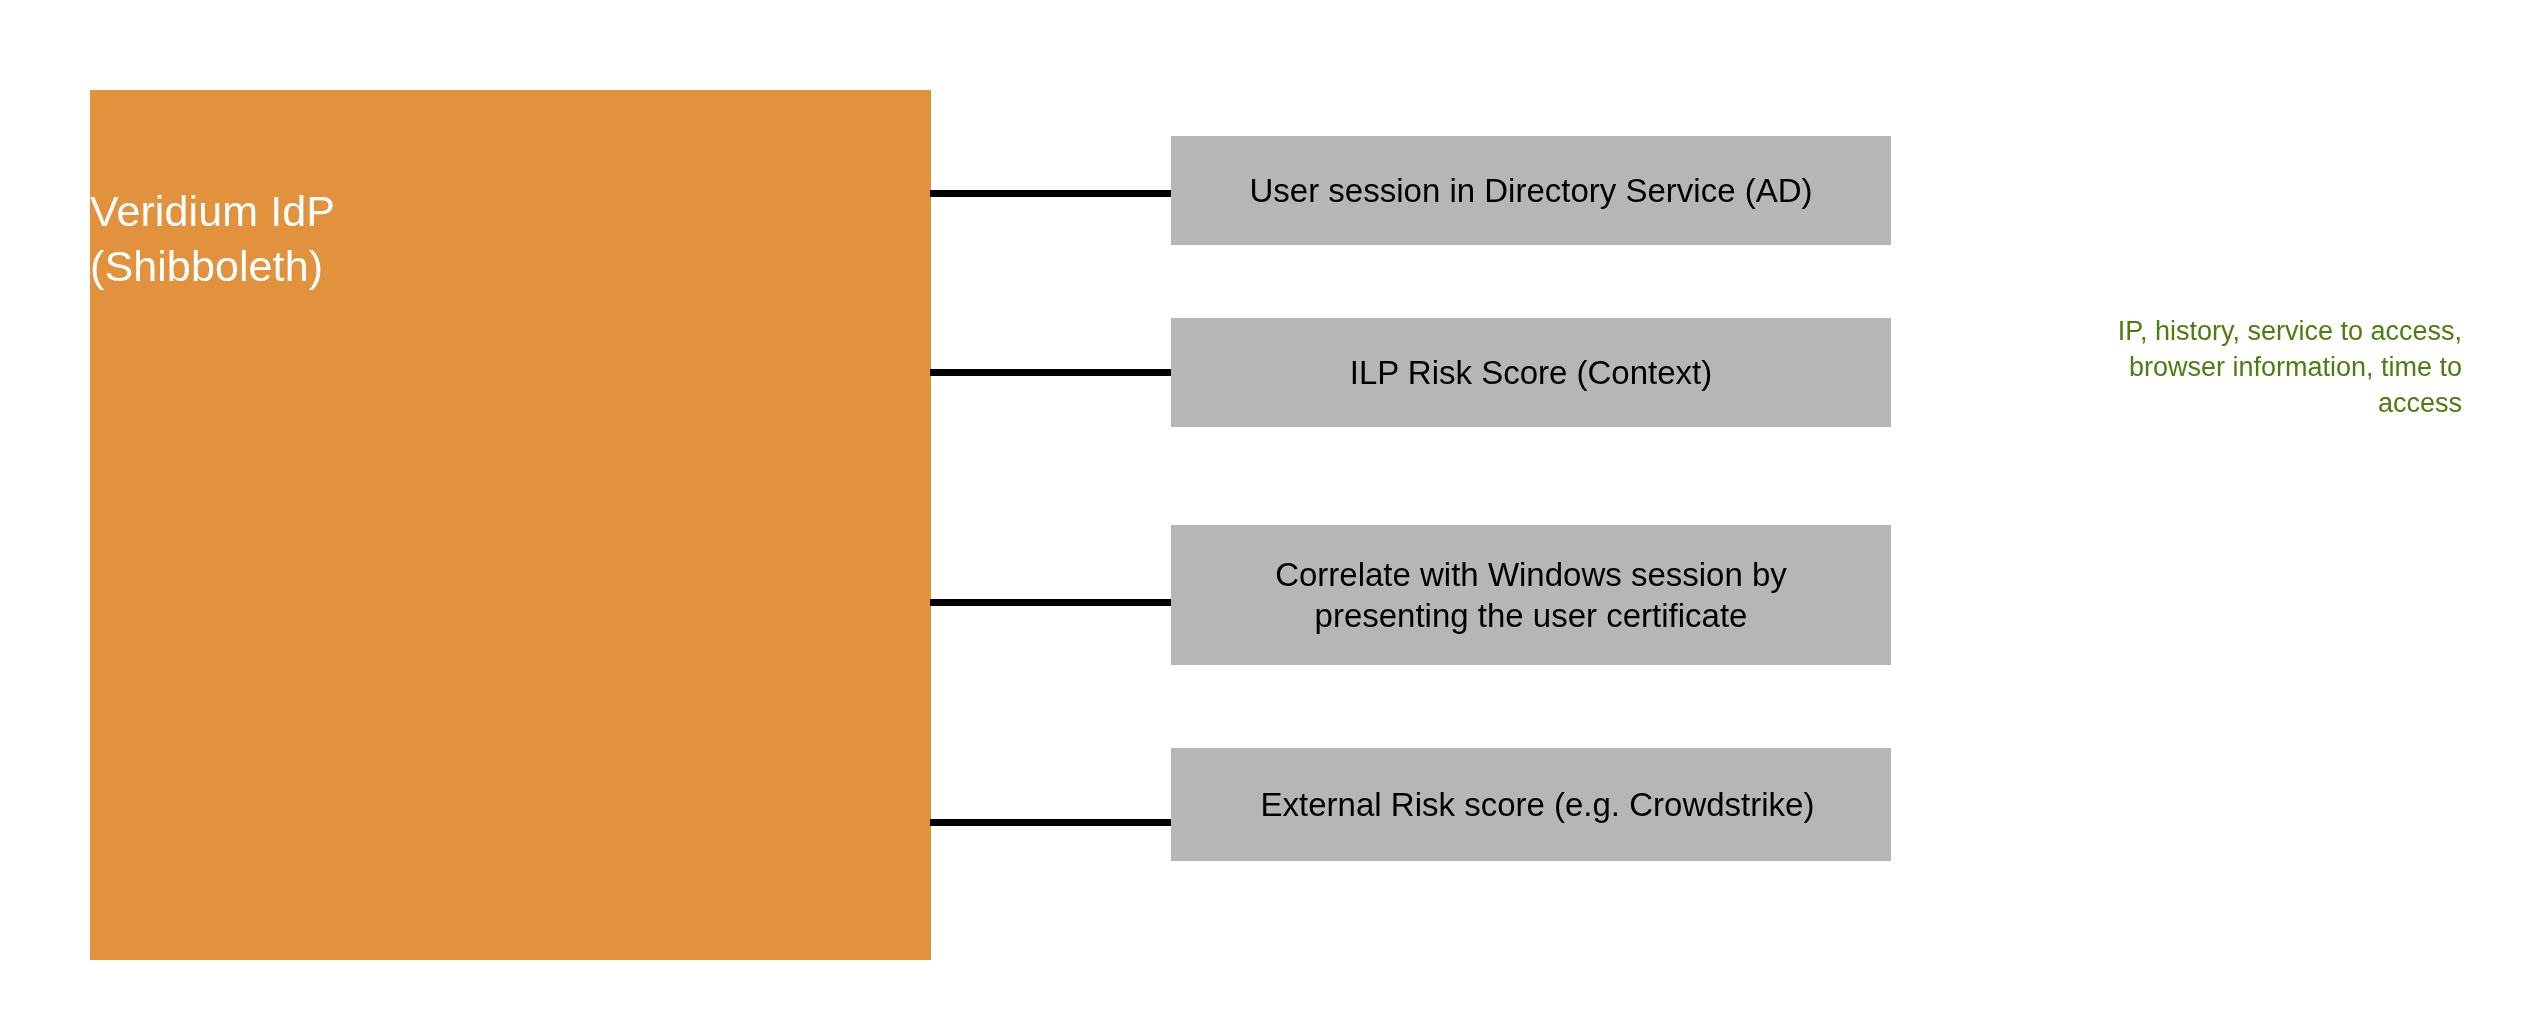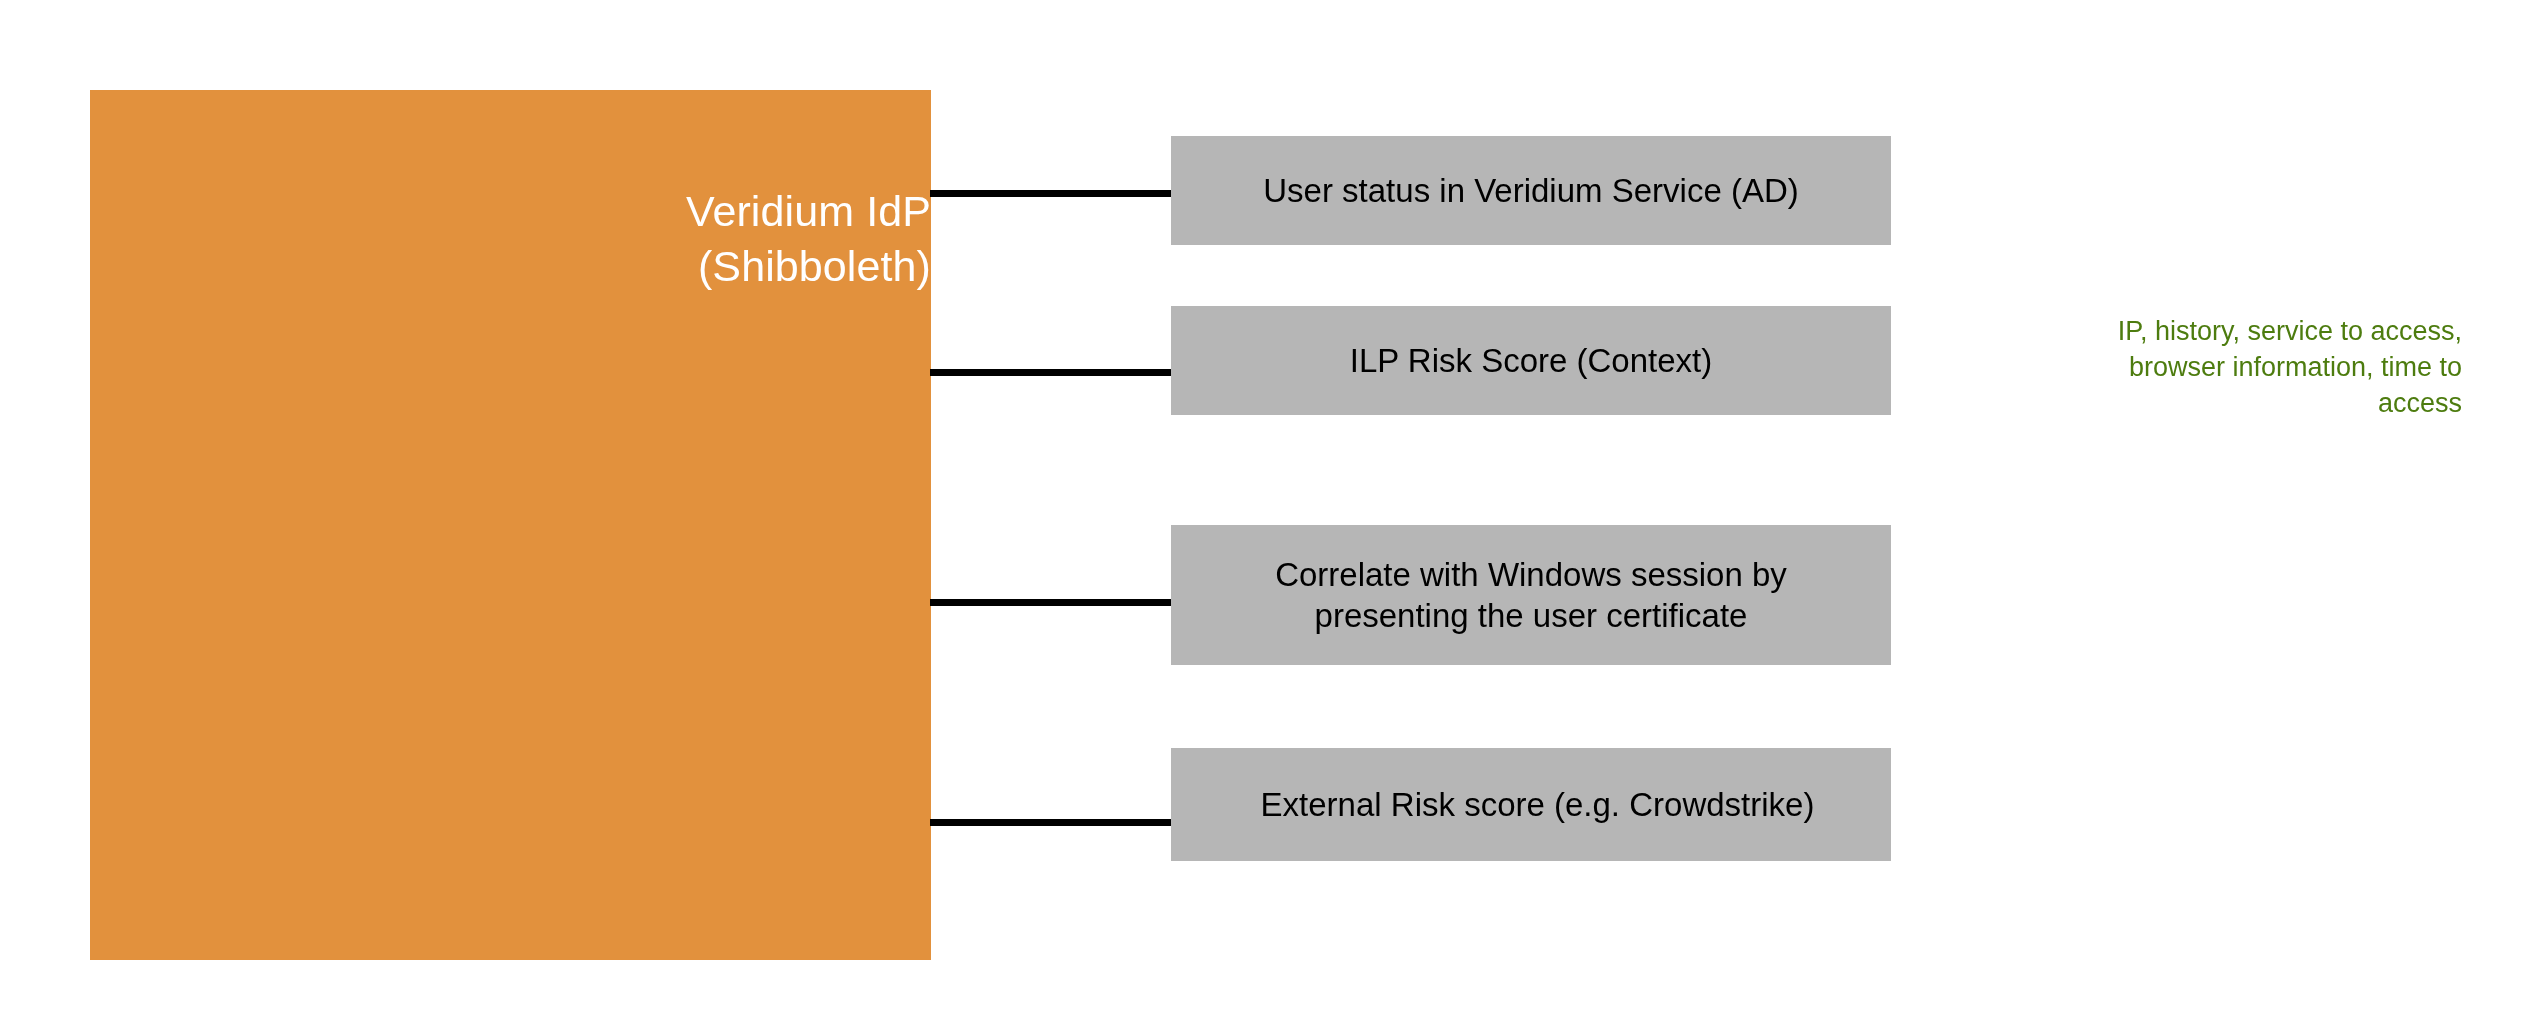--- a/index.html
+++ b/index.html
@@ -29,21 +29,21 @@
     height: 870px;
     background: #E2913D;
     box-sizing: border-box;
     display: flex;
     align-items: flex-start;
     justify-content: center;
   }
   .idp-label {
     margin-top: 94px;
     width: 100%;
-    text-align: right;
+    text-align: left;
     color: #ffffff;
     font-size: 43px;
     line-height: 1.28;
     font-family: "Liberation Sans", sans-serif;
     white-space: pre-line;
     letter-spacing: 0.1px;
   }
 
   
   .factor-box {
@@ -62,21 +62,21 @@
     color: #000000;
     font-size: 33px;
     line-height: 1.25;
     font-family: "Liberation Sans", sans-serif;
     white-space: pre-line;
     padding: 0 10px;
     box-sizing: border-box;
   }
 
   .factor-1 { top: 136px; height: 109px; }
-  .factor-2 { top: 306px; height: 109px; }
+  .factor-2 { top: 318px; height: 109px; }
   .factor-3 { top: 525px; height: 140px; }
   .factor-4 { top: 748px; height: 113px; padding-left: 13px; }
 
   
   .connector {
     position: absolute;
     left: 930px;
     width: 242px;
     height: 7px;
     background: #000000;
@@ -109,21 +109,21 @@
     <div class="idp-label">Veridium IdP
 (Shibboleth)</div>
   </div>
 
   <div class="connector connector-1"></div>
   <div class="connector connector-2"></div>
   <div class="connector connector-3"></div>
   <div class="connector connector-4"></div>
 
   <div class="factor-box factor-1">
-    <div class="factor-label">User status in Veridium Service (AD)</div>
+    <div class="factor-label">User session in Directory Service (AD)</div>
   </div>
 
   <div class="factor-box factor-2">
     <div class="factor-label">ILP Risk Score (Context)</div>
   </div>
 
   <div class="factor-box factor-3">
     <div class="factor-label">Correlate with Windows session by
 presenting the user certificate</div>
   </div>

